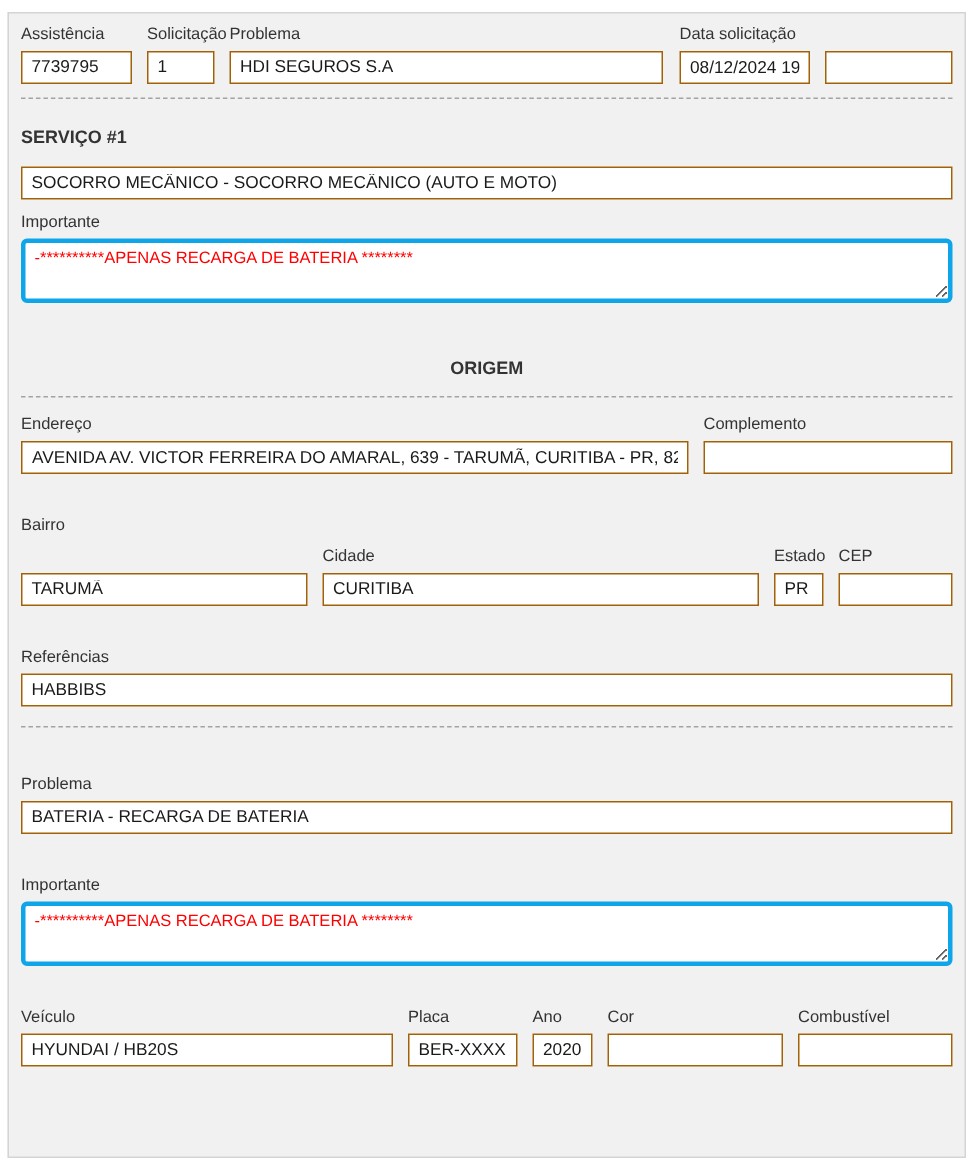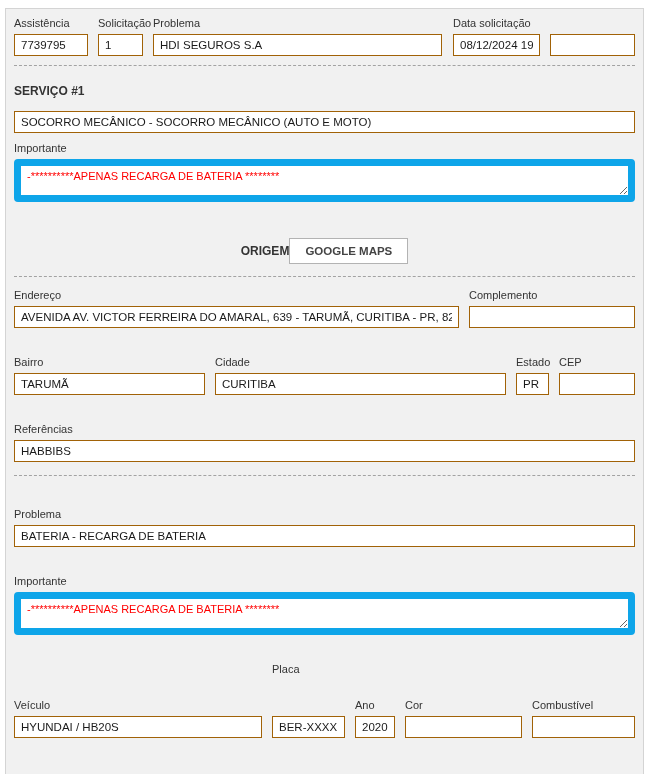--- a/index.html
+++ b/index.html
@@ -30,21 +30,21 @@
     background: #ffffff;
     padding: 1px 6px;
     font-family: "Liberation Sans", "DejaVu Sans", sans-serif;
     font-size: 11.5px;
     color: #1a1a1a;
     width: 100%;
   }
   textarea {
     width: 100%;
     height: 43px;
-    border: 7px solid #0ea5e9;
+    border: 3px solid #0ea5e9;
     border-radius: 4px;
     background: #ffffff;
     padding: 4px 6px;
     font-family: "Liberation Sans", "DejaVu Sans", sans-serif;
     font-size: 11px;
     color: #ff0000;
     resize: both;
   }
   .sep {
     border: none;
@@ -68,28 +68,28 @@
   }
   
   .w-assist { width: 74px; }
   .w-solic  { width: 45px; }
   .w-prod   { width: 289px; }
   .w-data   { width: 87px; }
   .w-extra  { flex: 1; }
   .w-full   { width: 100%; justify-content: flex-end; }
   .w-ender  { width: 445px; }
   .w-compl  { flex: 1; }
-  .w-bairro { width: 191px; }
+  .w-bairro { width: 191px; gap: 21px; }
   .w-cidade { width: 291px; }
   .w-estado { width: 33px; }
   .w-cep    { flex: 1; }
   .w-cliente { width: 306px; }
   .w-tel    { flex: 1; }
   .w-veic   { width: 248px; }
-  .w-placa  { width: 73px; gap: 36px; }
+  .w-placa  { width: 73px; }
   .w-ano    { width: 40px; }
   .w-cor    { width: 117px; }
   .w-comb   { flex: 1; justify-content: center; }
   
   .mt-sep1   { margin-top: 9px; }
   .mt-title1 { margin-top: 18px; }
   .mt-svc    { margin-top: 13px; }
   .mt-imp    { margin-top: 9px; }
   .mt-origem { margin-top: 36px; }
   .origem-row { display: flex; justify-content: center; align-items: center; }
@@ -138,21 +138,20 @@
     <input type="text" value="SOCORRO MECÂNICO - SOCORRO MECÂNICO (AUTO E MOTO)" style="">
   </div>
 
   <div class="field w-full mt-imp">
     <label>Importante</label>
     <textarea style="">-**********APENAS RECARGA DE BATERIA ********</textarea>
   </div>
 
   <div class="origem-row mt-origem">
     <div class="section-title">ORIGEM</div>
-    <button class="maps-btn">GOOGLE MAPS</button>
   </div>
 
   <hr class="sep mt-sep2">
 
   <div class="row mt-ender">
     <div class="field w-ender">
       <label>Endereço</label>
       <input type="text" value="AVENIDA AV. VICTOR FERREIRA DO AMARAL, 639 - TARUMÃ, CURITIBA - PR, 82530-230, BRASIL, 639" style="">
     </div>
     <div class="field w-compl">

